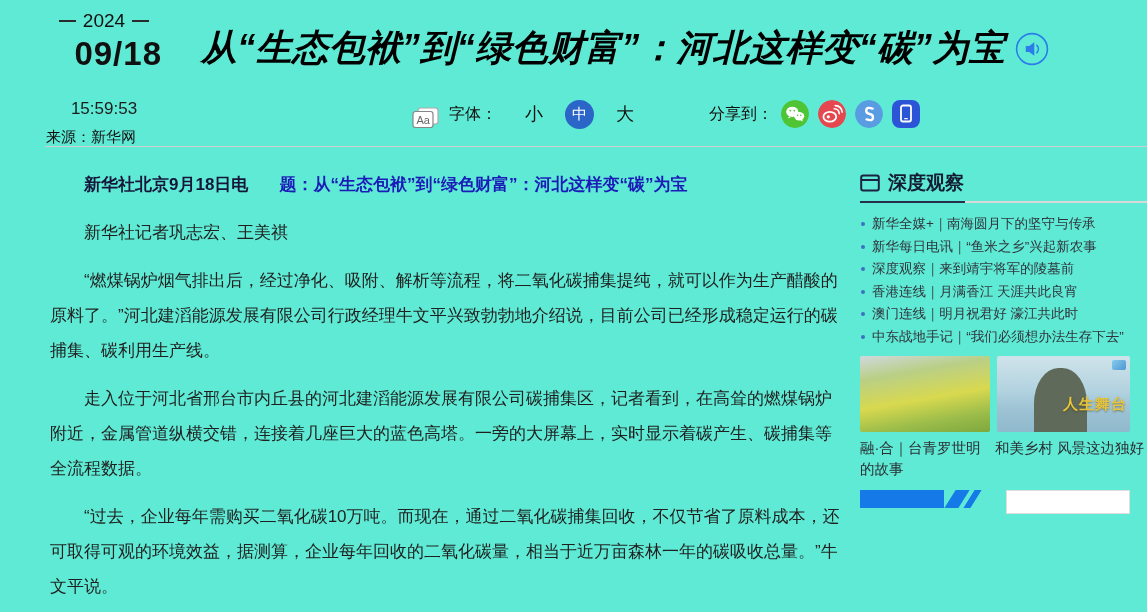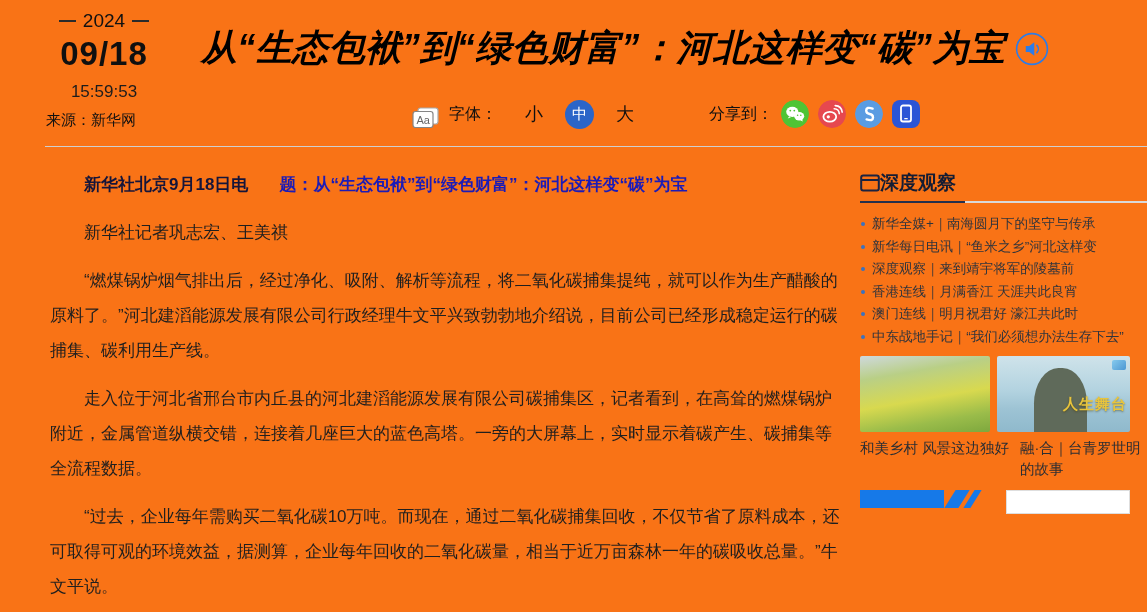--- a/index.html
+++ b/index.html
@@ -1,27 +1,27 @@
 <!DOCTYPE html>
 <html><head>
 <meta charset="utf-8">
 <style>
   * { box-sizing: border-box; margin: 0; padding: 0; }
   body { background:#fff; font-family:"Liberation Sans","DejaVu Sans",sans-serif; }
-  .page { position:relative; width:1147px; height:612px; background:#f97316; overflow:hidden; }
+  .page { position:relative; width:1147px; height:612px; background:#5eead4; overflow:hidden; }
 
   
   .header { position:absolute; top:0; left:0; width:1147px; height:148px; }
   .header-divider { position:absolute; top:146px; left:45px; right:0; height:1px; background:#cfcfcf; }
 
   .datebox { position:absolute; left:46px; top:10px; width:116px; }
   .year-row { display:flex; align-items:center; justify-content:center; gap:7px; font-size:19px; color:#111; }
   .dash { width:17px; height:2px; background:#2b2b2b; }
-  .date-md { font-size:33px; font-weight:600; color:#101010; text-align:center; margin-top:3px; letter-spacing:1px; }
-  .time { font-size:17px; color:#1c1c1c; text-align:center; margin-top:9px; }
+  .date-md { font-size:33px; font-weight:600; color:#101010; text-align:right; margin-top:3px; letter-spacing:1px; }
+  .time { font-size:17px; color:#1c1c1c; text-align:center; margin-top:26px; }
   .source { font-size:15px; color:#111; margin-top:9px; text-align:left; white-space:nowrap; }
 
   .title-wrap { position:absolute; left:150px; top:24px; width:950px; text-align:center; }
   .page-title { display:inline; font-size:36px; font-weight:700; color:#000; letter-spacing:0.5px;font-style:italic; }
   .speaker-btn { display:inline-block; vertical-align:-6px; margin-left:10px; width:34px; height:34px; cursor:pointer; }
 
   .controls { position:absolute; left:412px; top:98px; display:flex; align-items:center; height:32px; }
   .aa-icon { margin-top:12px; }
   .font-label { font-size:16px; color:#111; margin-left:10px; }
   .size-opt { font-size:18px; color:#111; cursor:pointer; }
@@ -35,21 +35,21 @@
 
   
   .article { position:absolute; left:50px; top:167px; width:790px; }
   .article p { font-size:17px; line-height:35px; color:#1f1f1f; text-indent:2em; margin:0 0 13px 0; }
   .lead { font-weight:700; }
   .dateline { color:#15153a; }
   .inline-title { color:#1b1bb8; margin-left:31px; }
 
   
   .sidebar { position:absolute; left:860px; top:170px; width:287px; }
-  .s-header { display:flex; align-items:center; height:26px; }
+  .s-header { display:flex; align-items:center; gap:8px; height:26px; }
   .s-title { font-size:19px; font-weight:700; color:#141c33; }
   .s-underline { margin-top:5px; height:2px;
     background:linear-gradient(90deg,#25304d 0,#25304d 105px,#d9d9d9 105px,#d9d9d9 100%); }
 
   .featured { display:flex; margin-top:7px; cursor:pointer; }
   .f-thumb { width:130px; height:78px; flex:0 0 130px; border-radius:2px;
     background:
       radial-gradient(circle at 52% 38%, rgba(225,220,200,.85) 0 9%, rgba(0,0,0,0) 12%),
       linear-gradient(180deg,#3f5d3a 0%,#6f855f 30%,#a3a08e 55%,#8a7f72 75%,#5f5852 100%); }
   .f-title { margin-left:12px; font-size:15px; line-height:26px; color:#33373d; }
@@ -169,38 +169,38 @@
         <rect x="1.2" y="1.4" width="17.6" height="15" rx="2" fill="none" stroke="#1b2340" stroke-width="2"></rect>
         <line x1="1.2" y1="6" x2="18.8" y2="6" stroke="#1b2340" stroke-width="2"></line>
       </svg>
       <span class="s-title">深度观察</span>
     </div>
     <div class="s-underline"></div>
 
 
     <div class="s-list">
       <div class="s-item">新华全媒+｜南海圆月下的坚守与传承</div>
-      <div class="s-item">新华每日电讯｜“鱼米之乡”河北这样变</div>
+      <div class="s-item">新华每日电讯｜“鱼米之乡”兴起新农事</div>
       <div class="s-item">深度观察｜来到靖宇将军的陵墓前</div>
       <div class="s-item">香港连线｜月满香江 天涯共此良宵</div>
       <div class="s-item">澳门连线｜明月祝君好 濠江共此时</div>
       <div class="s-item">中东战地手记｜“我们必须想办法生存下去”</div>
     </div>
 
     <div class="thumbs-row">
       <div class="t-thumb fields"></div>
       <div class="t-thumb sea">
         <span class="watermark"></span>
         <span class="person"></span>
         <span class="overlay-text">人生舞台</span>
       </div>
     </div>
     <div class="captions-row">
+      <div class="t-caption c2">融·合｜台青罗世明的故事</div>
       <div class="t-caption c1">和美乡村 风景这边独好</div>
-      <div class="t-caption c2">融·合｜台青罗世明的故事</div>
     </div>
 
     <div class="s-banner">
       <span class="banner-bar"></span>
       <span class="banner-stripe st1"></span>
       <span class="banner-stripe st2"></span>
       <span class="banner-box"></span>
     </div>
 
   </div>

